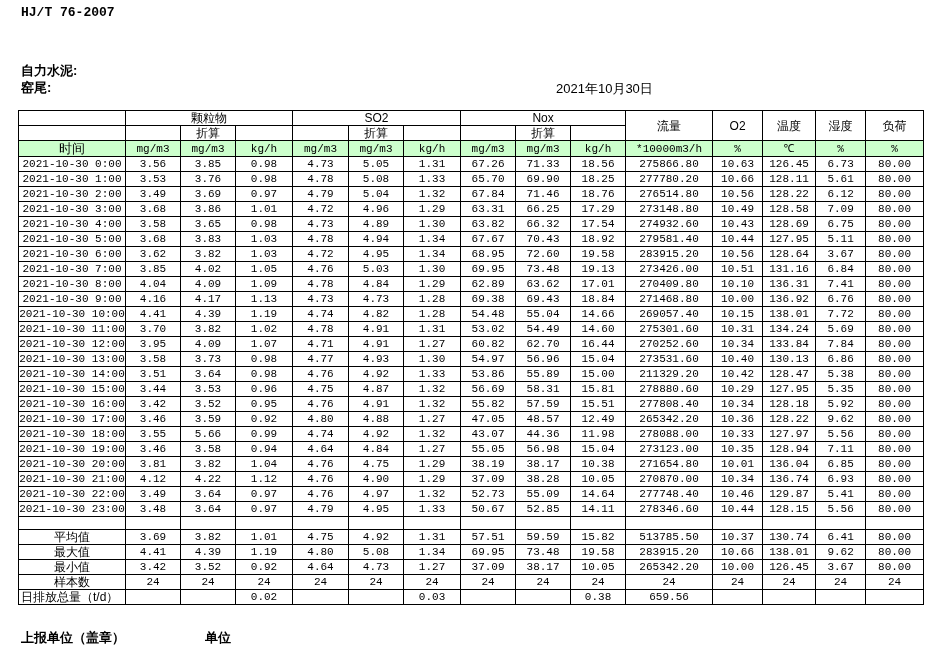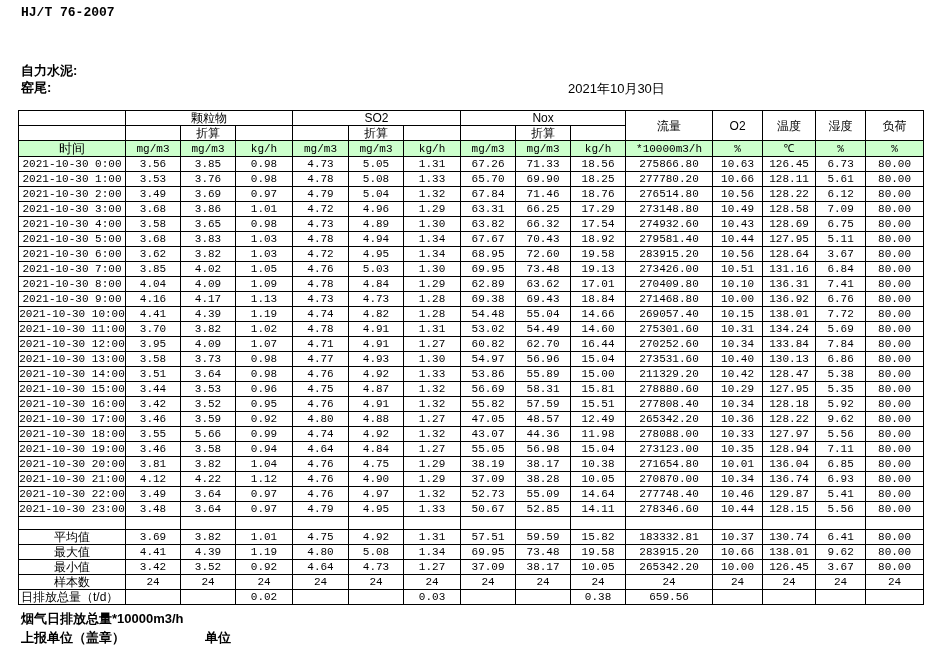--- a/index.html
+++ b/index.html
@@ -11,21 +11,21 @@
     background: #ffffff;
     font-family: "Liberation Sans", "DejaVu Sans", sans-serif;
     color: #000;
     overflow: hidden;
     border-radius: 25px;
   }
   .std-code { position:absolute; left:21px; top:5px; font-size:13px; font-weight:bold; font-family:"Liberation Mono","DejaVu Sans Mono",monospace; }
   .doc-title { position:absolute; left:213px; top:26px; font-size:16px; font-weight:bold; letter-spacing:0px; }
   .company   { position:absolute; left:21px; top:62px; font-size:13px; font-weight:bold; }
   .site      { position:absolute; left:21px; top:79px; font-size:13px; font-weight:bold; }
-  .date      { position:absolute; left:568px; top:80px; font-size:13px; }
+  .date      { position:absolute; left:556px; top:80px; font-size:13px; }
 
   table.report {
     position:absolute; left:18px; top:110px;
     border-collapse: collapse; table-layout: fixed;
     width: 905px;
   }
   table.report td {
     border:1px solid #000;
     padding:0;
     height:15px;
@@ -546,21 +546,21 @@
           <td data-name="summary-label" class="sum-label">平均值</td>
           <td data-name="value-cell">3.69</td>
           <td data-name="value-cell">3.82</td>
           <td data-name="value-cell">1.01</td>
           <td data-name="value-cell">4.75</td>
           <td data-name="value-cell">4.92</td>
           <td data-name="value-cell">1.31</td>
           <td data-name="value-cell">57.51</td>
           <td data-name="value-cell">59.59</td>
           <td data-name="value-cell">15.82</td>
-          <td data-name="value-cell">183332.81</td>
+          <td data-name="value-cell">513785.50</td>
           <td data-name="value-cell">10.37</td>
           <td data-name="value-cell">130.74</td>
           <td data-name="value-cell">6.41</td>
           <td data-name="value-cell">80.00</td>
         </tr>
         <tr data-name="summary-row">
           <td data-name="summary-label" class="sum-label">最大值</td>
           <td data-name="value-cell">4.41</td>
           <td data-name="value-cell">4.39</td>
           <td data-name="value-cell">1.19</td>
@@ -623,16 +623,15 @@
           <td data-name="value-cell">0.38</td>
           <td data-name="value-cell">659.56</td>
           <td data-name="value-cell"></td>
           <td data-name="value-cell"></td>
           <td data-name="value-cell"></td>
           <td data-name="value-cell"></td>
         </tr>
       </tbody>
   </table>
 
-  <div class="foot-note" data-name="flue-gas-total-note">烟气日排放总量*10000m3/h</div>
   <div class="foot-line2" data-name="report-unit-label">上报单位（盖章）</div>
   <div class="foot-unit" data-name="unit-label">单位</div>
 </div>
 
 </body></html>

